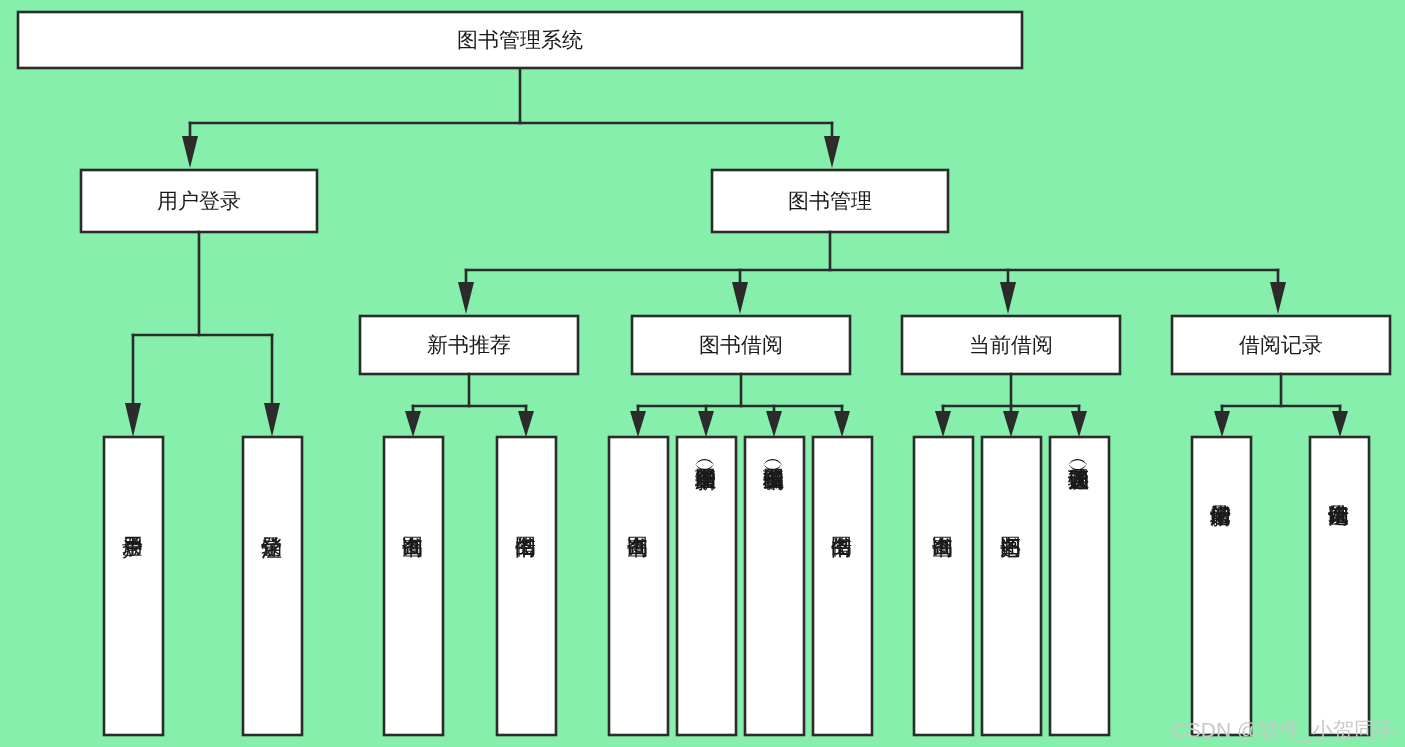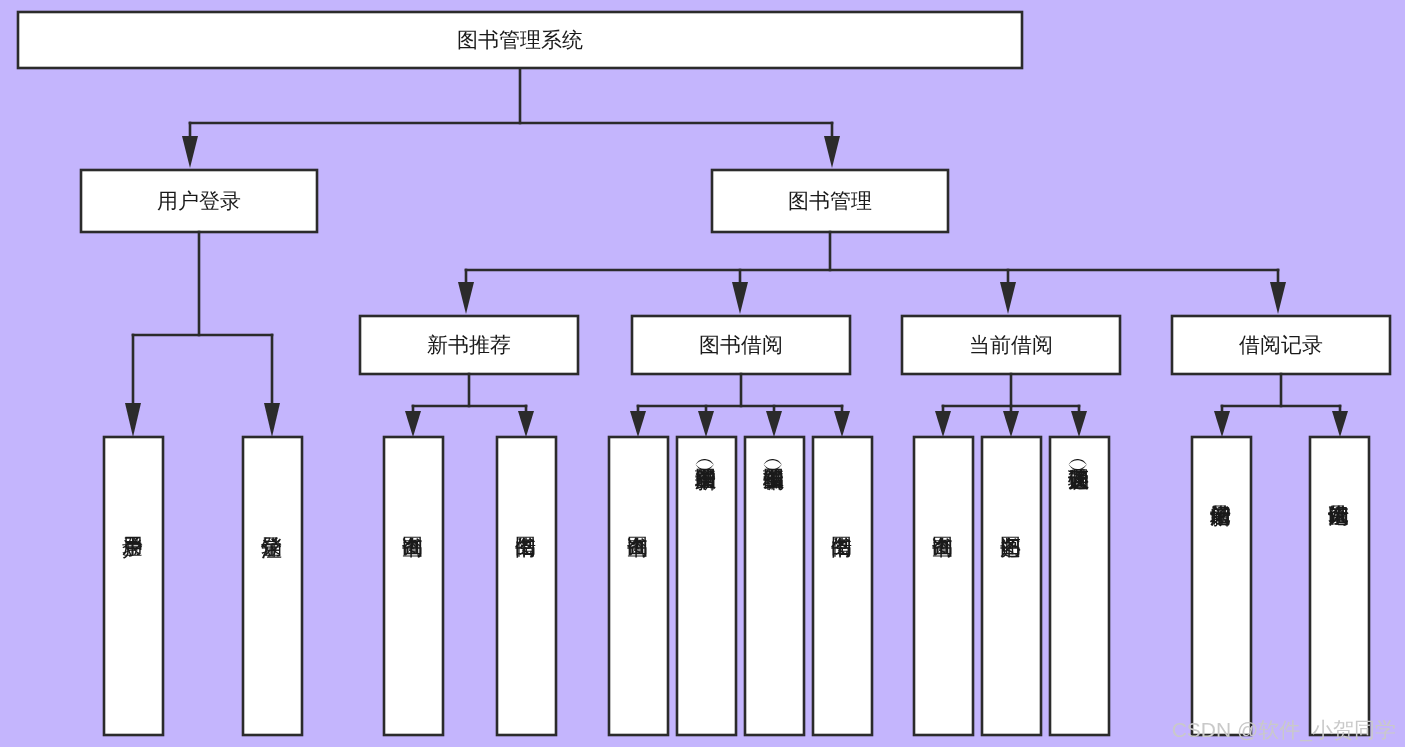--- a/index.html
+++ b/index.html
@@ -8,21 +8,21 @@
     padding: 0;
     background: #ffffff;
   }
   body {
     font-family: "Liberation Sans", "DejaVu Sans", sans-serif;
   }
   #diagram-root {
     position: relative;
     width: 1405px;
     height: 747px;
-    background: #c4b5fd;
+    background: #86efac;
     overflow: hidden;
     text-decoration: underline;
   }
   svg.tree-svg {
     position: absolute;
     left: 0;
     top: 0;
     width: 1405px;
     height: 747px;
     display: block;

